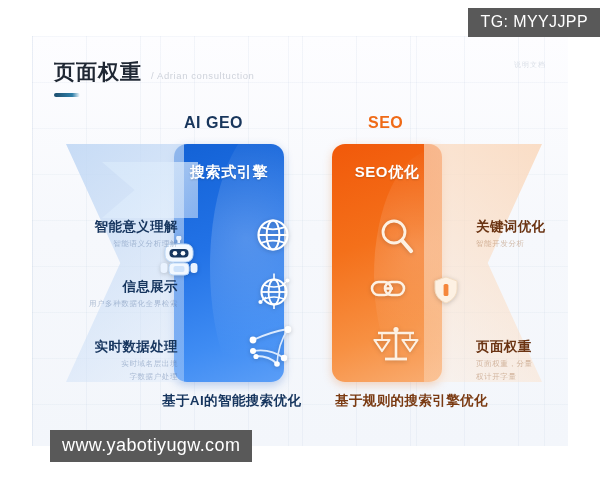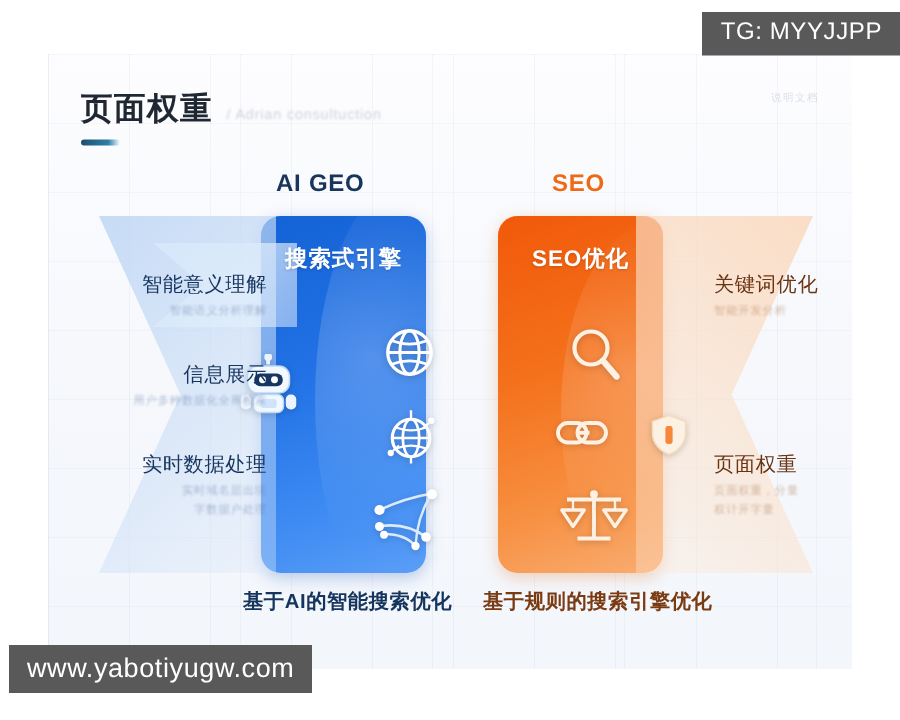--- a/index.html
+++ b/index.html
@@ -6,21 +6,21 @@
   body{
     width:600px;height:480px;overflow:hidden;
     background:#ffffff;
     font-family:"Liberation Sans","DejaVu Sans",sans-serif;
     position:relative;
   }
   
   .wm{
     position:absolute;background:#595959;color:#fff;
     font-size:16px;letter-spacing:.4px;
-    padding:5px 12px 6px;white-space:nowrap;z-index:50;
+    padding:5px 12px 6px;white-space:nowrap;z-index:50;margin-left:44px;
   }
   .wm-tg{top:8px;right:0;}
   .wm-site{left:6px;bottom:18px;font-size:18px;}
 
   
   .slide{
     position:absolute;left:32px;top:36px;width:536px;height:410px;
     background:
       linear-gradient(180deg,#fdfdff 0%,#f6f8fc 48%,#f3f6fb 100%);
     overflow:hidden;
@@ -113,40 +113,40 @@
     clip-path:polygon(0 0,100% 0,54% 50%,100% 100%,0 100%);
   }
   .wing-left2{
     position:absolute;left:70px;top:126px;width:96px;height:56px;z-index:2;
     background:linear-gradient(135deg,rgba(215,232,250,.9),rgba(236,245,254,.5));
     clip-path:polygon(100% 0,100% 100%,0 100%,34% 50%,0 0);
   }
 
   
   .feat{position:absolute;z-index:6;}
-  .feat .ttl{font-size:13.5px;font-weight:normal;letter-spacing:.4px;white-space:nowrap;}
+  .feat .ttl{font-size:13.5px;font-weight:bold;letter-spacing:.4px;white-space:nowrap;margin-top:37px;}
   .feat .cap{font-size:7.5px;letter-spacing:.6px;filter:blur(.75px);margin-top:3px;white-space:nowrap;}
   .feat.left{text-align:right;right:390px;}
   .feat.left .ttl{color:#16355e;}
   .feat.left .cap{color:rgba(90,120,165,.45);padding-left:26px;}
   .feat.right{text-align:left;left:444px;}
   .feat.right .ttl{color:#6b3413;}
   .feat.right .cap{color:rgba(170,120,80,.48);}
   .f1{top:145px;} .f2{top:205px;} .f3{top:265px;}
 
   
   .ic{position:absolute;z-index:5;}
   .ic svg{display:block;filter:drop-shadow(0 1px 2px rgba(0,0,0,.18));}
 
   
   .bot{
     position:absolute;top:356px;font-size:13.5px;font-weight:bold;letter-spacing:.4px;
   }
   .bot.left{left:94px;color:#16355e;margin-left:36px;}
-  .bot.right{left:290px;color:#7a3a12;}
+  .bot.right{left:303px;color:#7a3a12;}
 </style>
 </head>
 <body>
 
 <div class="wm wm-tg">TG: MYYJJPP</div>
 <div class="wm wm-site">www.yabotiyugw.com</div>
 
 <div class="slide">
 
   <div class="grid"></div>

